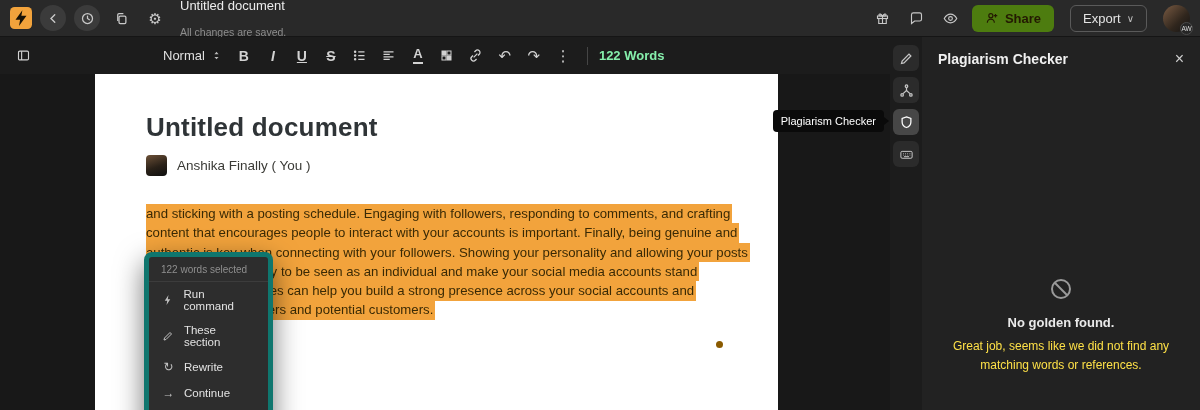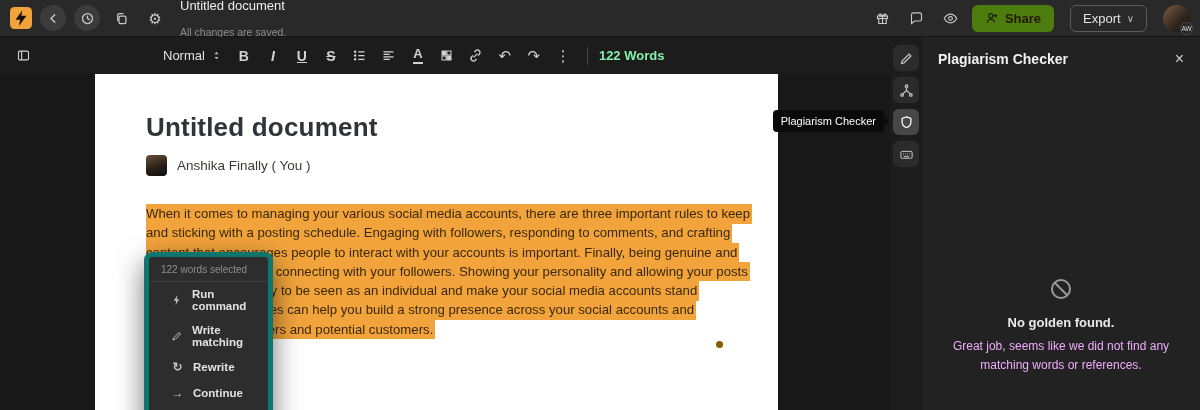--- a/index.html
+++ b/index.html
@@ -56,22 +56,22 @@
   .author .nm { font-size:13.5px; color:#3a3a36; }
   .para { margin:28px 0 0 51px; width:600px; }
   .line { line-height:18.3px; white-space:nowrap; }
   .hl { background:#F2A33C; color:#3a2a05; font-size:13.2px; padding:2px 2px 2.5px 0; }
   .cursor-dot { position:absolute; left:621px; top:267px; width:7px; height:7px; border-radius:50%; background:#8a5a00; }
 
   
   .sel-menu { position:absolute; left:144px; top:252px; width:129px; background:#2d2d2d;
               border:5px solid #0f766e; border-radius:8px; box-shadow:0 10px 28px rgba(0,0,0,.55); z-index:5; }
   .sel-menu .hdr { padding:7px 12px 6px; font-size:10px; color:#8f8f8f; border-bottom:1px solid #3c3c3c; }
-  .sel-item { display:flex; align-items:center; gap:9px; padding:6px 22px; font-size:11.5px;
-              color:#e2e2e2; cursor:pointer;font-weight:bold; }
+  .sel-item { display:flex; align-items:center; gap:9px; padding:6px 13px; font-size:11.5px;
+              color:#e2e2e2; cursor:pointer; }
   .sel-item .mi { width:13px; color:#c2c2c2; display:flex; align-items:center; justify-content:center;
                   font-size:12px; }
   .sel-item .mi svg { width:12px; height:12px; }
 
   
   .rail { position:absolute; top:37px; left:890px; width:32px; bottom:0; background:#1c1c1c;
           display:flex; flex-direction:column; align-items:center; padding-top:8px; gap:6px; }
   .rail .icon-btn { background:#2b2b2b; border-radius:6px; color:#c6c6c6; }
   .rail .icon-btn.active { background:#474747; color:#ffffff; }
 
@@ -82,21 +82,21 @@
 
   
   .panel { position:absolute; top:37px; left:922px; right:0; bottom:0; background:#222222; }
   .panel .phdr { display:flex; align-items:center; justify-content:space-between; padding:14px 16px; }
   .panel .ptitle { font-size:14px; font-weight:bold; color:#f0f0f0; }
   .panel .pclose { color:#cfcfcf; font-size:16px; line-height:1; cursor:pointer; }
   .empty { position:absolute; top:240px; left:0; right:0; text-align:center; }
   .empty .eicon { color:#9a9a9a; margin-bottom:10px; }
   .empty .eicon svg { width:24px; height:24px; }
   .empty .et { font-size:13px; font-weight:bold; color:#eaeaea; margin-bottom:7px; }
-  .empty .em { font-size:12px; color:#f0abfc; line-height:1.55; width:248px; margin:0 auto; }
+  .empty .em { font-size:12px; color:#fde047; line-height:1.55; width:248px; margin:0 auto; }
 </style>
 </head>
 <body>
 
 <div class="app">
 
   <div class="topbar">
     <svg class="logo" viewBox="0 0 24 24">
       <rect width="24" height="24" rx="5" fill="#F2A33C"></rect>
       <path d="M13.5 3.5L6 14h5l-1.2 6.8L18 9.5h-5.6l1.1-6z" fill="#181206"></path>
@@ -233,21 +233,20 @@
     </div>
 
     <div class="canvas">
       <div class="page">
         <div class="doc-title">Untitled document</div>
         <div class="author">
           <div class="pic"></div>
           <div class="nm">Anshika Finally ( You )</div>
         </div>
         <div class="para">
-          <div class="line"><span class="hl">When it comes to managing your various social media accounts, there are three important rules to keep</span></div>
           <div class="line"><span class="hl">and sticking with a posting schedule. Engaging with followers, responding to comments, and crafting</span></div>
           <div class="line"><span class="hl">content that encourages people to interact with your accounts is important. Finally, being genuine and</span></div>
           <div class="line"><span class="hl">authentic is key when connecting with your followers. Showing your personality and allowing your posts</span></div>
           <div class="line"><span class="hl">to shine is a great way to be seen as an individual and make your social media accounts stand</span></div>
           <div class="line"><span class="hl">out. These golden rules can help you build a strong presence across your social accounts and</span></div>
           <div class="line"><span class="hl">build trust with followers and potential customers.</span></div>
         </div>
         <div class="cursor-dot"></div>
       </div>
     </div>
@@ -262,21 +261,21 @@
           </svg>
         </span>
       <span>Run command</span>
     </div>
     <div class="sel-item">
       <span class="mi">
           <svg viewBox="0 0 24 24" fill="none" stroke="currentColor" stroke-width="2">
             <path d="M4 20l1-4L16 5l3 3L8 19l-4 1z"></path>
           </svg>
         </span>
-      <span>Write matching</span>
+      <span>These section</span>
     </div>
     <div class="sel-item">
       <span class="mi">↻</span>
       <span>Rewrite</span>
     </div>
     <div class="sel-item">
       <span class="mi">→</span>
       <span>Continue</span>
     </div>
     <div class="sel-item">

